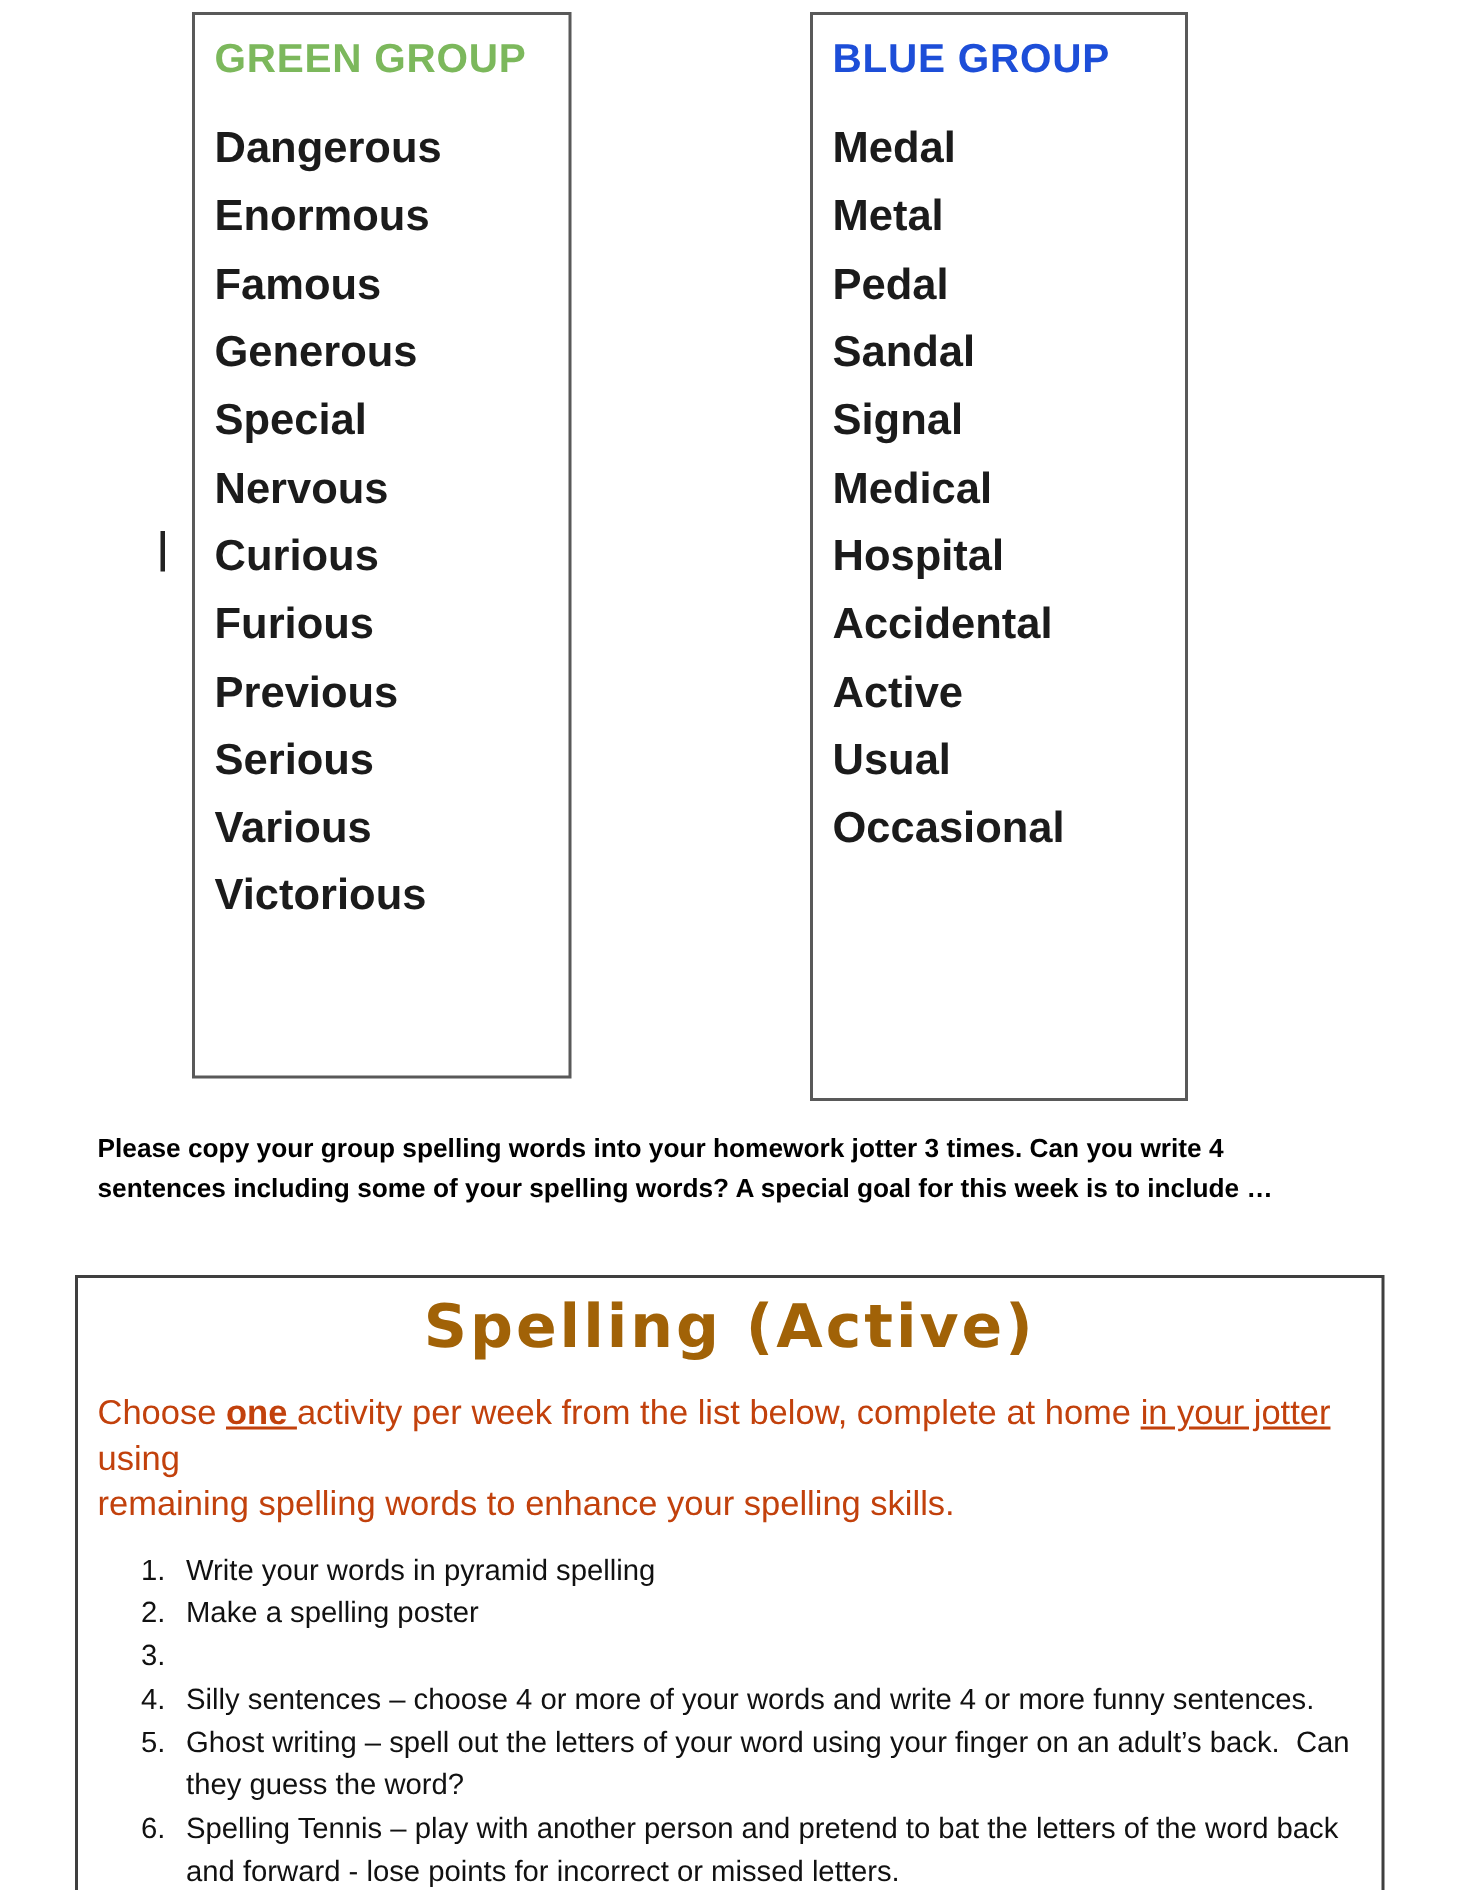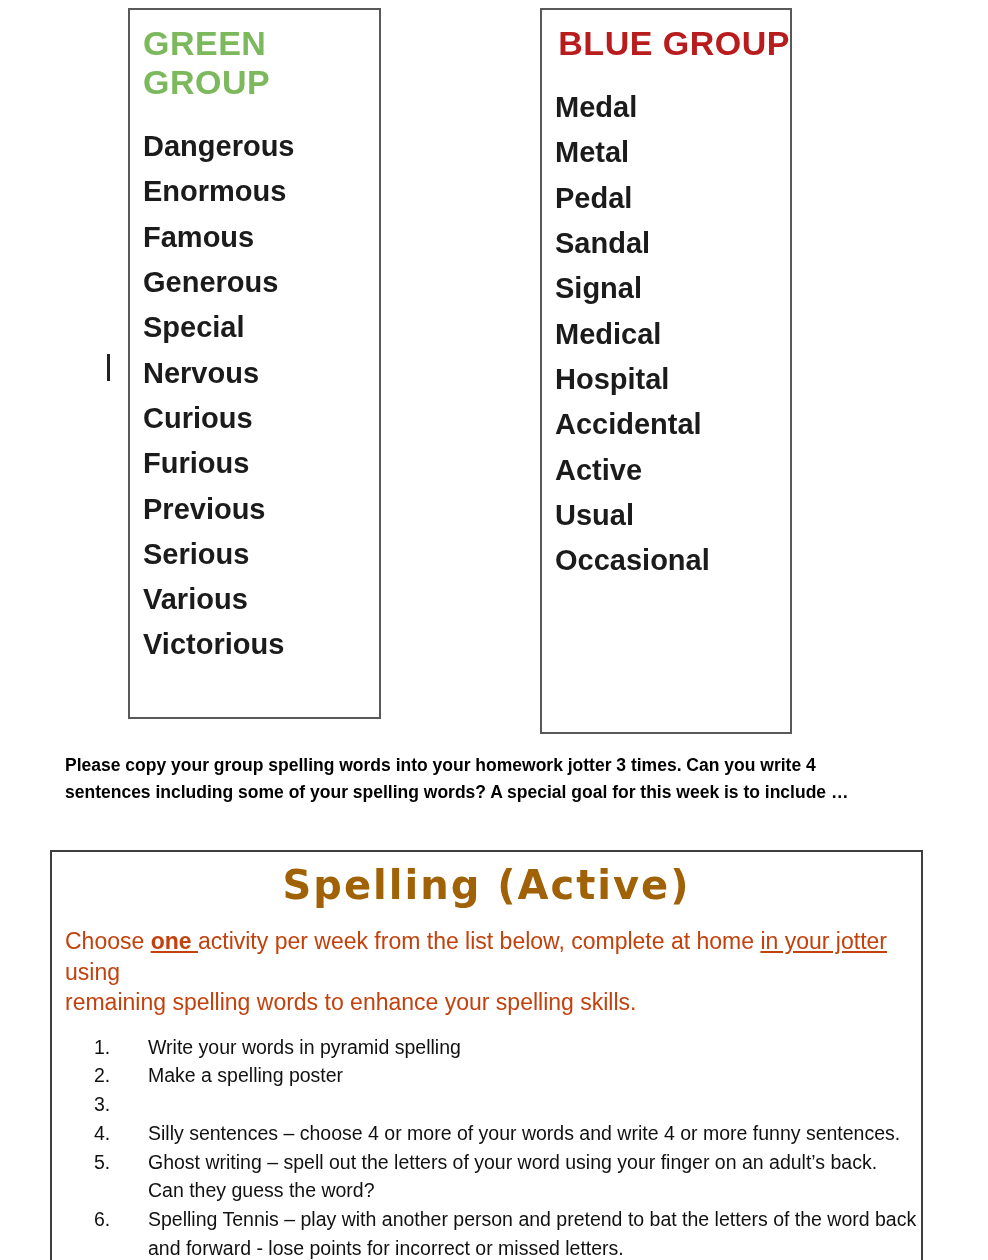--- a/index.html
+++ b/index.html
@@ -28,26 +28,26 @@
     position: absolute;
     top: 8px;
     background: #ffffff;
     border: 2px solid #595959;
     box-sizing: border-box;
   }
   .green-box { left: 128px; width: 253px; height: 711px; }
   .blue-box  { left: 540px; width: 252px; height: 726px; }
   .group-title {
     margin: 14px 0 0 13px;
-    font-size: 34px;
+    font-size: 27px;
     font-weight: bold;
     letter-spacing: 0.5px;
   }
   .green-box .group-title { color: #7CB85C; }
-  .blue-box  .group-title { color: #b91c1c; text-align: right; }
+  .blue-box  .group-title { color: #1d4ed8; }
   .words { margin: 22px 0 0 13px; }
   .word {
     height: 45.3px;
     display: flex;
     align-items: center;
     font-size: 29px;
     font-weight: 600;
     color: #1b1b1b;
   }
 
@@ -87,21 +87,21 @@
   .intro {
     margin: 18px 13px 0 13px;
     font-size: 23px;
     line-height: 30.5px;
     color: #c2410c;
   }
   .u { text-decoration: underline; }
   .list { margin-top: 15px; }
   .li { display: flex; font-size: 19.5px; line-height: 28.8px; color: #111111; }
   .num { margin-left: 42px; width: 30px; flex: 0 0 30px; }
-  .txt { max-width: 790px; white-space: pre-wrap; margin-left: 24px; }
+  .txt { max-width: 790px; white-space: pre-wrap; }
 </style>
 </head>
 <body>
 
 <div class="page">
 
   <div class="caret"></div>
 
   <div class="group-box green-box">
     <div class="group-title">GREEN GROUP</div>

